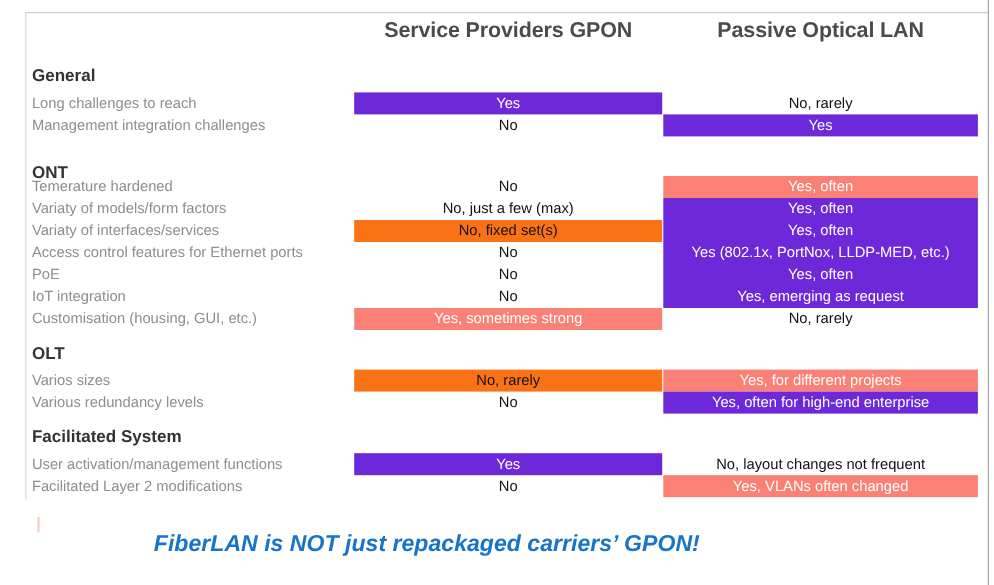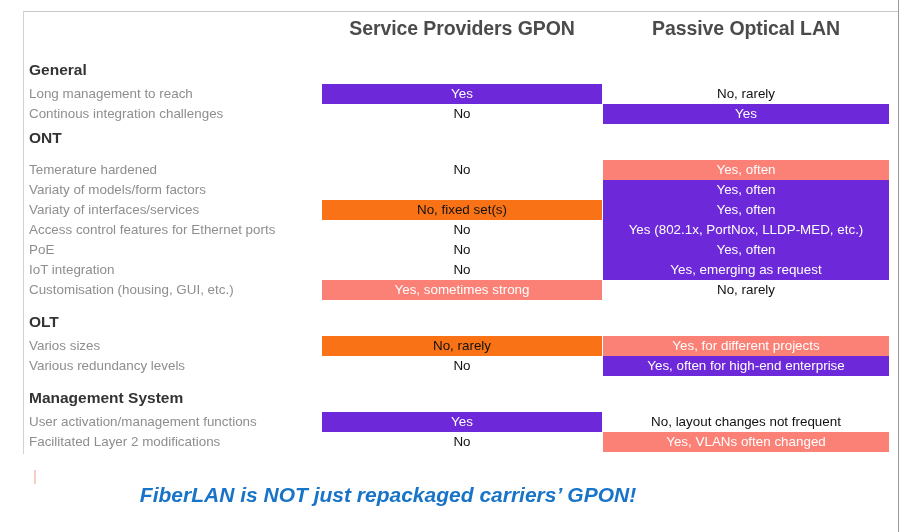--- a/index.html
+++ b/index.html
@@ -135,39 +135,40 @@
 </div>
 
 <div id="matrix">
   <div class="col-header c1">Service Providers GPON</div>
   <div class="col-header c2">Passive Optical LAN</div>
   <div id="rows-host">
       <div class="row section" style="top: 48px;">
         <div class="row-label">General</div>
       </div>
       <div class="row" style="top: 72px;">
-        <div class="row-label">Long management to reach</div>
+        <div class="row-label">Long challenges to reach</div>
         <div class="cell c1 fill-strong">Yes</div>
         <div class="cell c2 fill-none">No, rarely</div>
       </div>
       <div class="row" style="top: 92px;">
-        <div class="row-label">Continous integration challenges</div>
+        <div class="row-label">Management integration challenges</div>
         <div class="cell c1 fill-none">No</div>
         <div class="cell c2 fill-strong">Yes</div>
       </div>
-      <div class="row section" style="top: 116px;">
+      <div class="row section" style="top: 136px;">
         <div class="row-label">ONT</div>
       </div>
       <div class="row" style="top: 148px;">
         <div class="row-label">Temerature hardened</div>
         <div class="cell c1 fill-none">No</div>
         <div class="cell c2 fill-mid">Yes, often</div>
       </div>
       <div class="row" style="top: 168px;">
         <div class="row-label">Variaty of models/form factors</div>
+        <div class="cell c1 fill-none">No, just a few (max)</div>
         <div class="cell c2 fill-strong">Yes, often</div>
       </div>
       <div class="row" style="top: 188px;">
         <div class="row-label">Variaty of interfaces/services</div>
         <div class="cell c1 fill-light">No, fixed set(s)</div>
         <div class="cell c2 fill-strong">Yes, often</div>
       </div>
       <div class="row" style="top: 208px;">
         <div class="row-label">Access control features for Ethernet ports</div>
         <div class="cell c1 fill-none">No</div>
@@ -195,21 +196,21 @@
         <div class="row-label">Varios sizes</div>
         <div class="cell c1 fill-light">No, rarely</div>
         <div class="cell c2 fill-mid">Yes, for different projects</div>
       </div>
       <div class="row" style="top: 344px;">
         <div class="row-label">Various redundancy levels</div>
         <div class="cell c1 fill-none">No</div>
         <div class="cell c2 fill-strong">Yes, often for high-end enterprise</div>
       </div>
       <div class="row section" style="top: 376px;">
-        <div class="row-label">Management System</div>
+        <div class="row-label">Facilitated System</div>
       </div>
       <div class="row" style="top: 400px;">
         <div class="row-label">User activation/management functions</div>
         <div class="cell c1 fill-strong">Yes</div>
         <div class="cell c2 fill-none">No, layout changes not frequent</div>
       </div>
       <div class="row" style="top: 420px; text-decoration: underline;">
         <div class="row-label">Facilitated Layer 2 modifications</div>
         <div class="cell c1 fill-none">No</div>
         <div class="cell c2 fill-mid">Yes, VLANs often changed</div>

